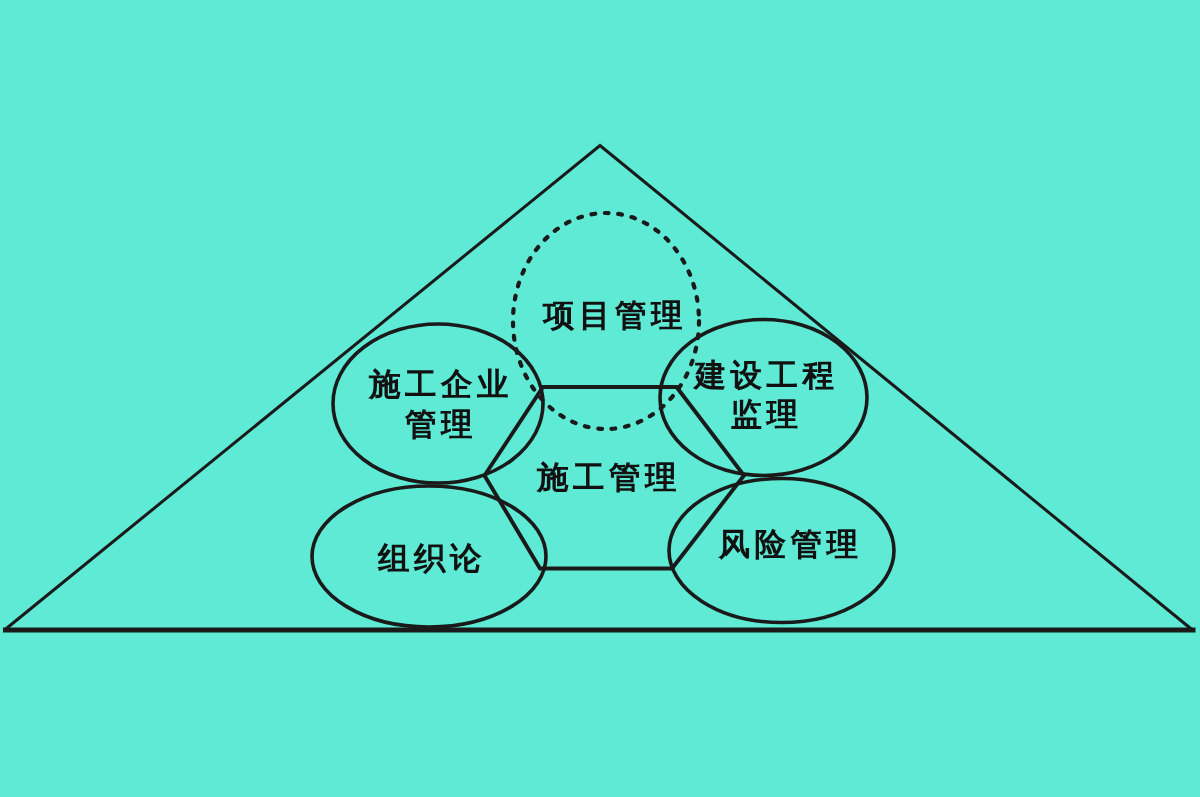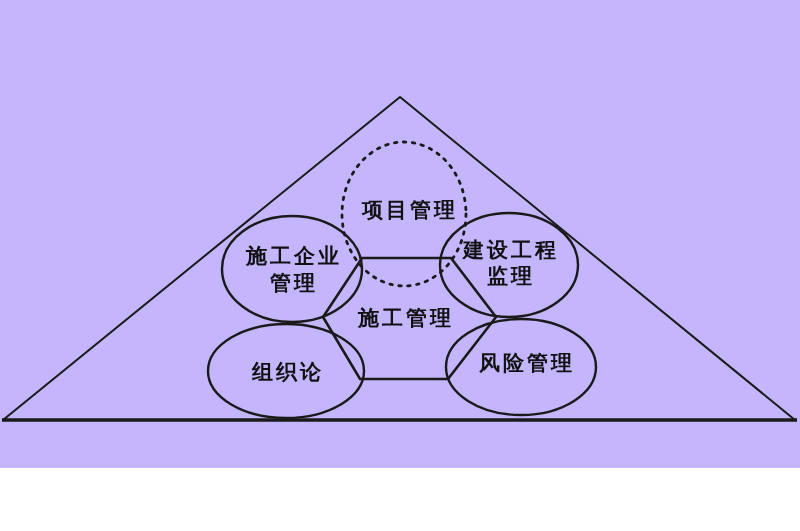--- a/index.html
+++ b/index.html
@@ -3,22 +3,22 @@
 <meta charset="utf-8">
 <style>
   html, body {
     margin: 0;
     padding: 0;
     background: #ffffff;
   }
   .canvas {
     position: relative;
     width: 800px;
-    height: 468px;
-    background: #c4b5fd;
+    height: 531px;
+    background: #5eead4;
     overflow: hidden;
   }
   svg {
     display: block;
   }
   .shape {
     fill: none;
     stroke: #1a1a1a;
   }
   .diagram-label {

